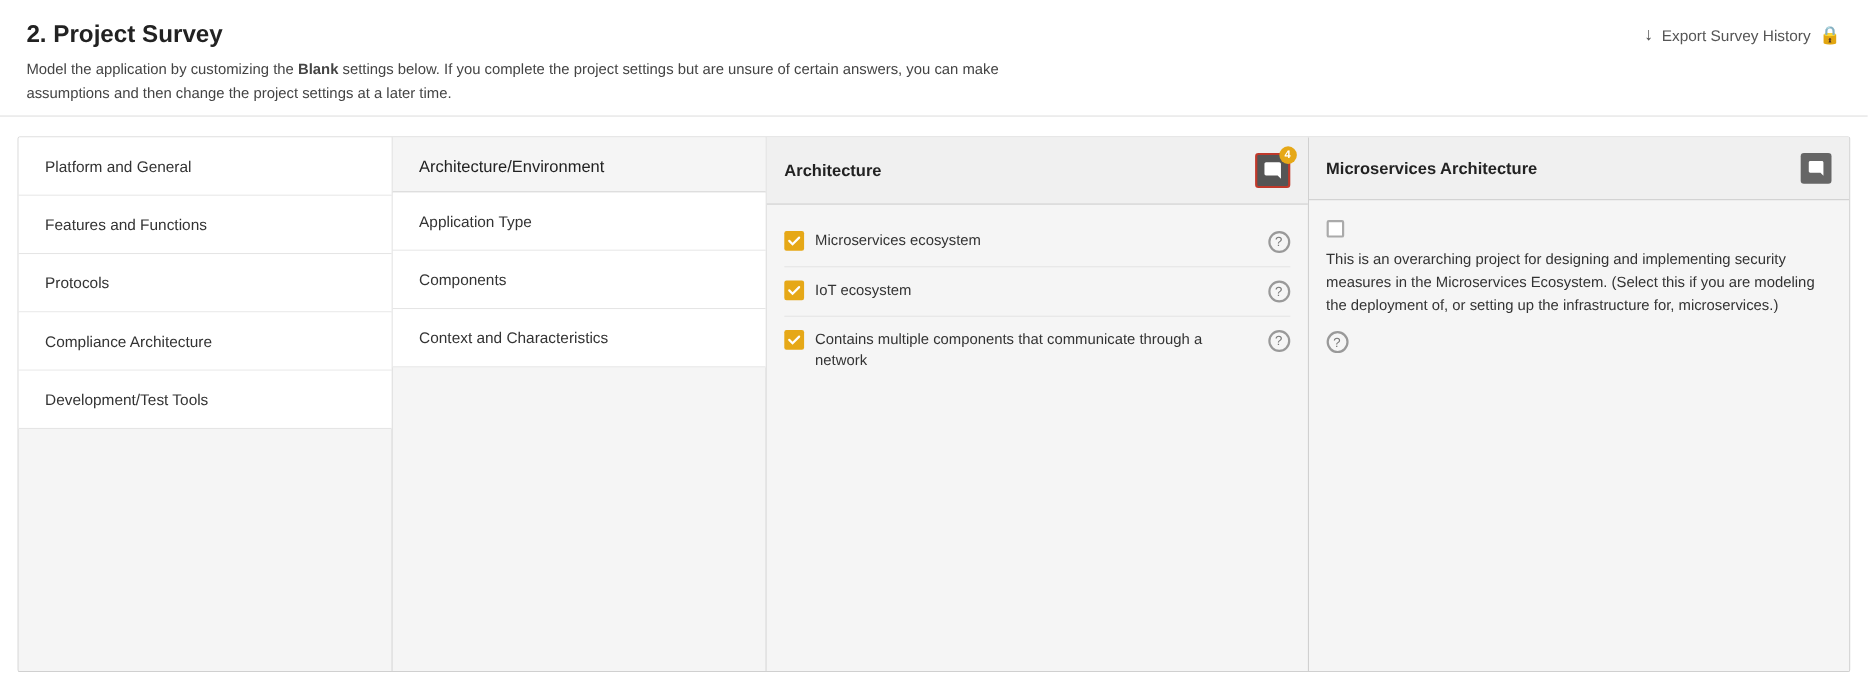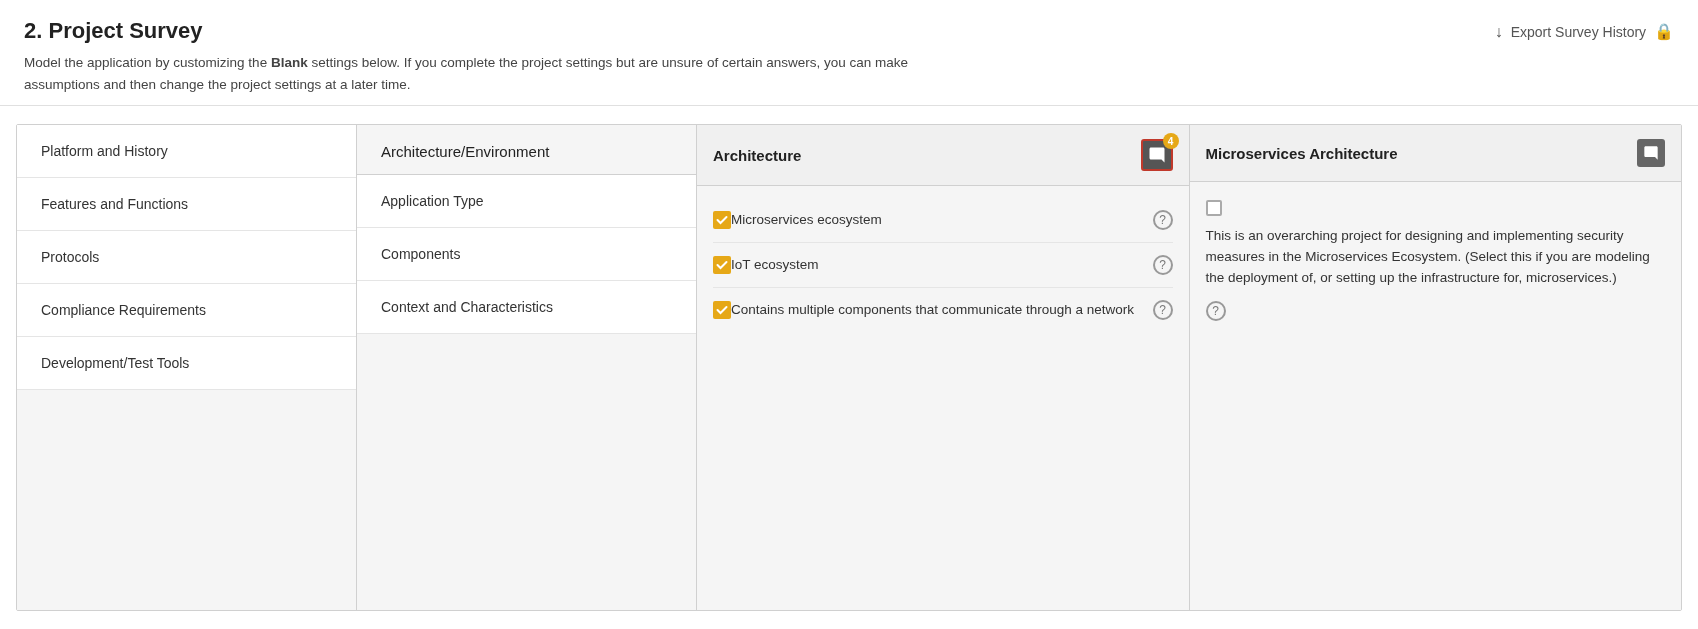--- a/index.html
+++ b/index.html
@@ -171,23 +171,23 @@
       display: flex;
       align-items: center;
       justify-content: center;
     }
     .arch-panel-body {
       padding: 12px 16px;
       flex: 1;
     }
     .arch-item {
       display: flex;
-      align-items: center;
+      align-items: flex-start;
       padding: 12px 0;
-      gap: 0;
+      gap: 10px;
       border-bottom: 1px solid #e5e5e5;
     }
     .arch-item:last-child {
       border-bottom: none;
     }
     .checkbox-checked {
       width: 18px;
       height: 18px;
       min-width: 18px;
       background: #e6a817;
@@ -315,30 +315,30 @@
       <span class="export-icon">↓</span>
       <span class="export-label">Export Survey History</span>
       <span class="lock-icon">🔒</span>
     </div>
   </div>
 
   <div class="main-content">
 
     <div class="left-panel">
       <div class="left-panel-item">
-        <span>Platform and History</span>
+        <span>Platform and General</span>
       </div>
       <div class="left-panel-item">
         <span>Features and Functions</span>
       </div>
       <div class="left-panel-item">
         <span>Protocols</span>
       </div>
       <div class="left-panel-item">
-        <span>Compliance Requirements</span>
+        <span>Compliance Architecture</span>
       </div>
       <div class="left-panel-item">
         <span>Development/Test Tools</span>
       </div>
     </div>
 
     <div class="middle-panel">
       <div class="middle-panel-header">Architecture/Environment</div>
       <div class="middle-panel-item">
         <span>Application Type</span>

